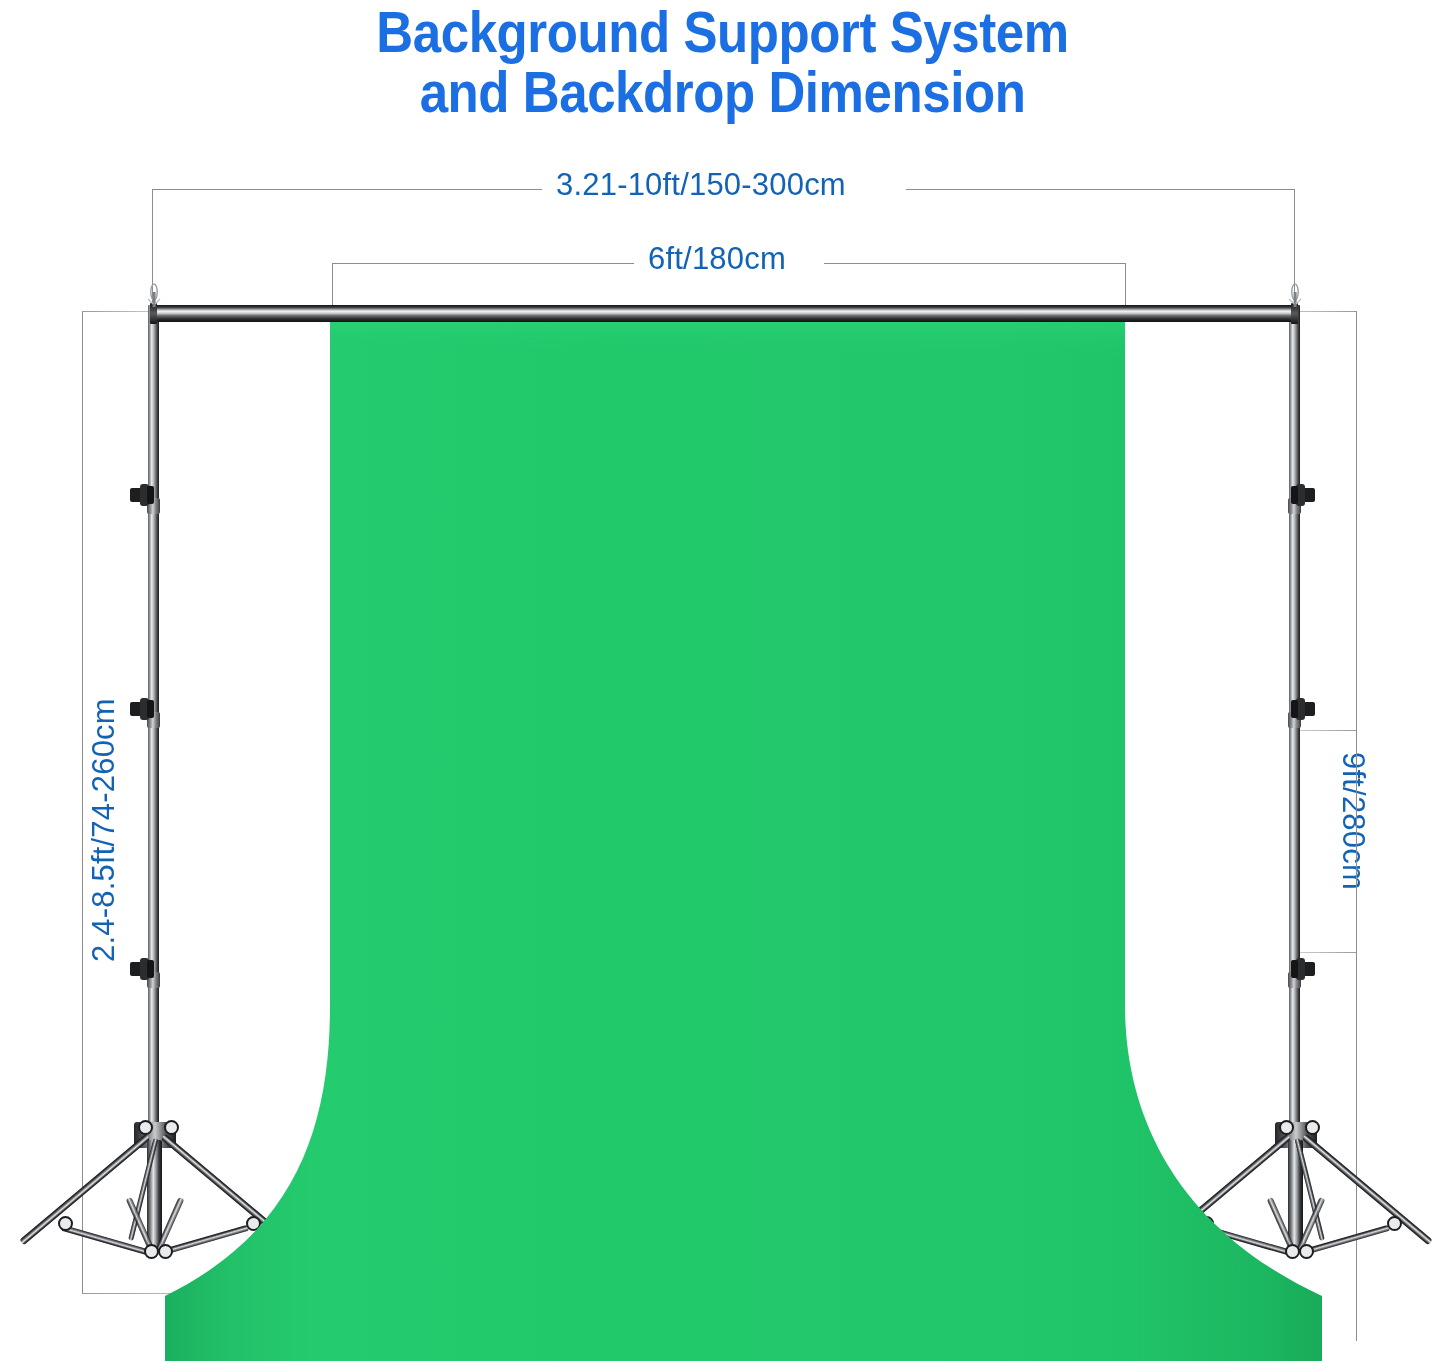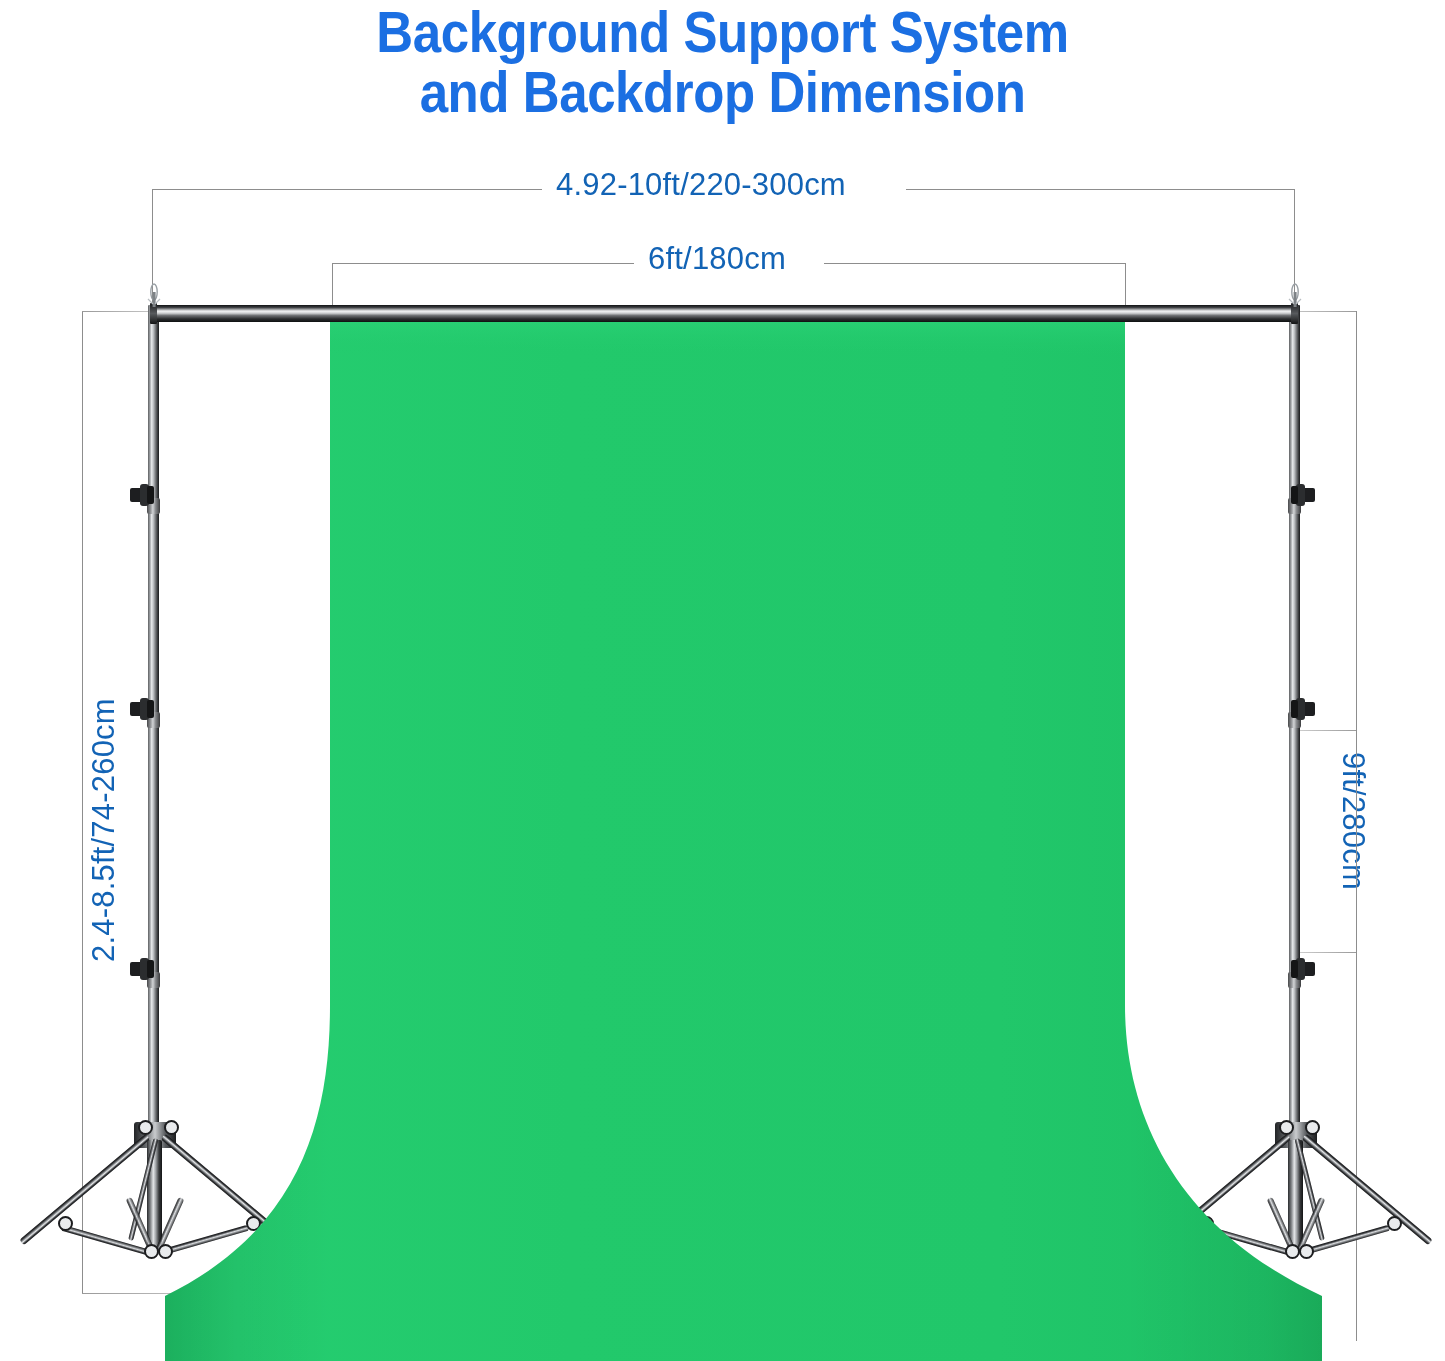--- a/index.html
+++ b/index.html
@@ -105,21 +105,21 @@
 </head>
 <body>
 
 <div id="page">
 
   <div class="title">
     <span class="l1">Background Support System</span>
     <span class="l2">and Backdrop Dimension</span>
   </div>
 
-  <div class="dimtext" style="left:556px;top:167px;">4.92-10ft/220-300cm</div>
+  <div class="dimtext" style="left:556px;top:167px;">3.21-10ft/150-300cm</div>
 
   <div class="dline-h" style="left:152px;top:189px;width:390px;"></div>
 
   <div class="dline-h" style="left:906px;top:189px;width:389px;"></div>
 
   <div class="dline-v" style="left:152px;top:189px;height:120px;"></div>
   <div class="dline-v" style="left:1294px;top:189px;height:120px;"></div>
 
   <div class="dimtext" style="left:648px;top:241px;">6ft/180cm</div>
   <div class="dline-h" style="left:332px;top:263px;width:302px;"></div>

